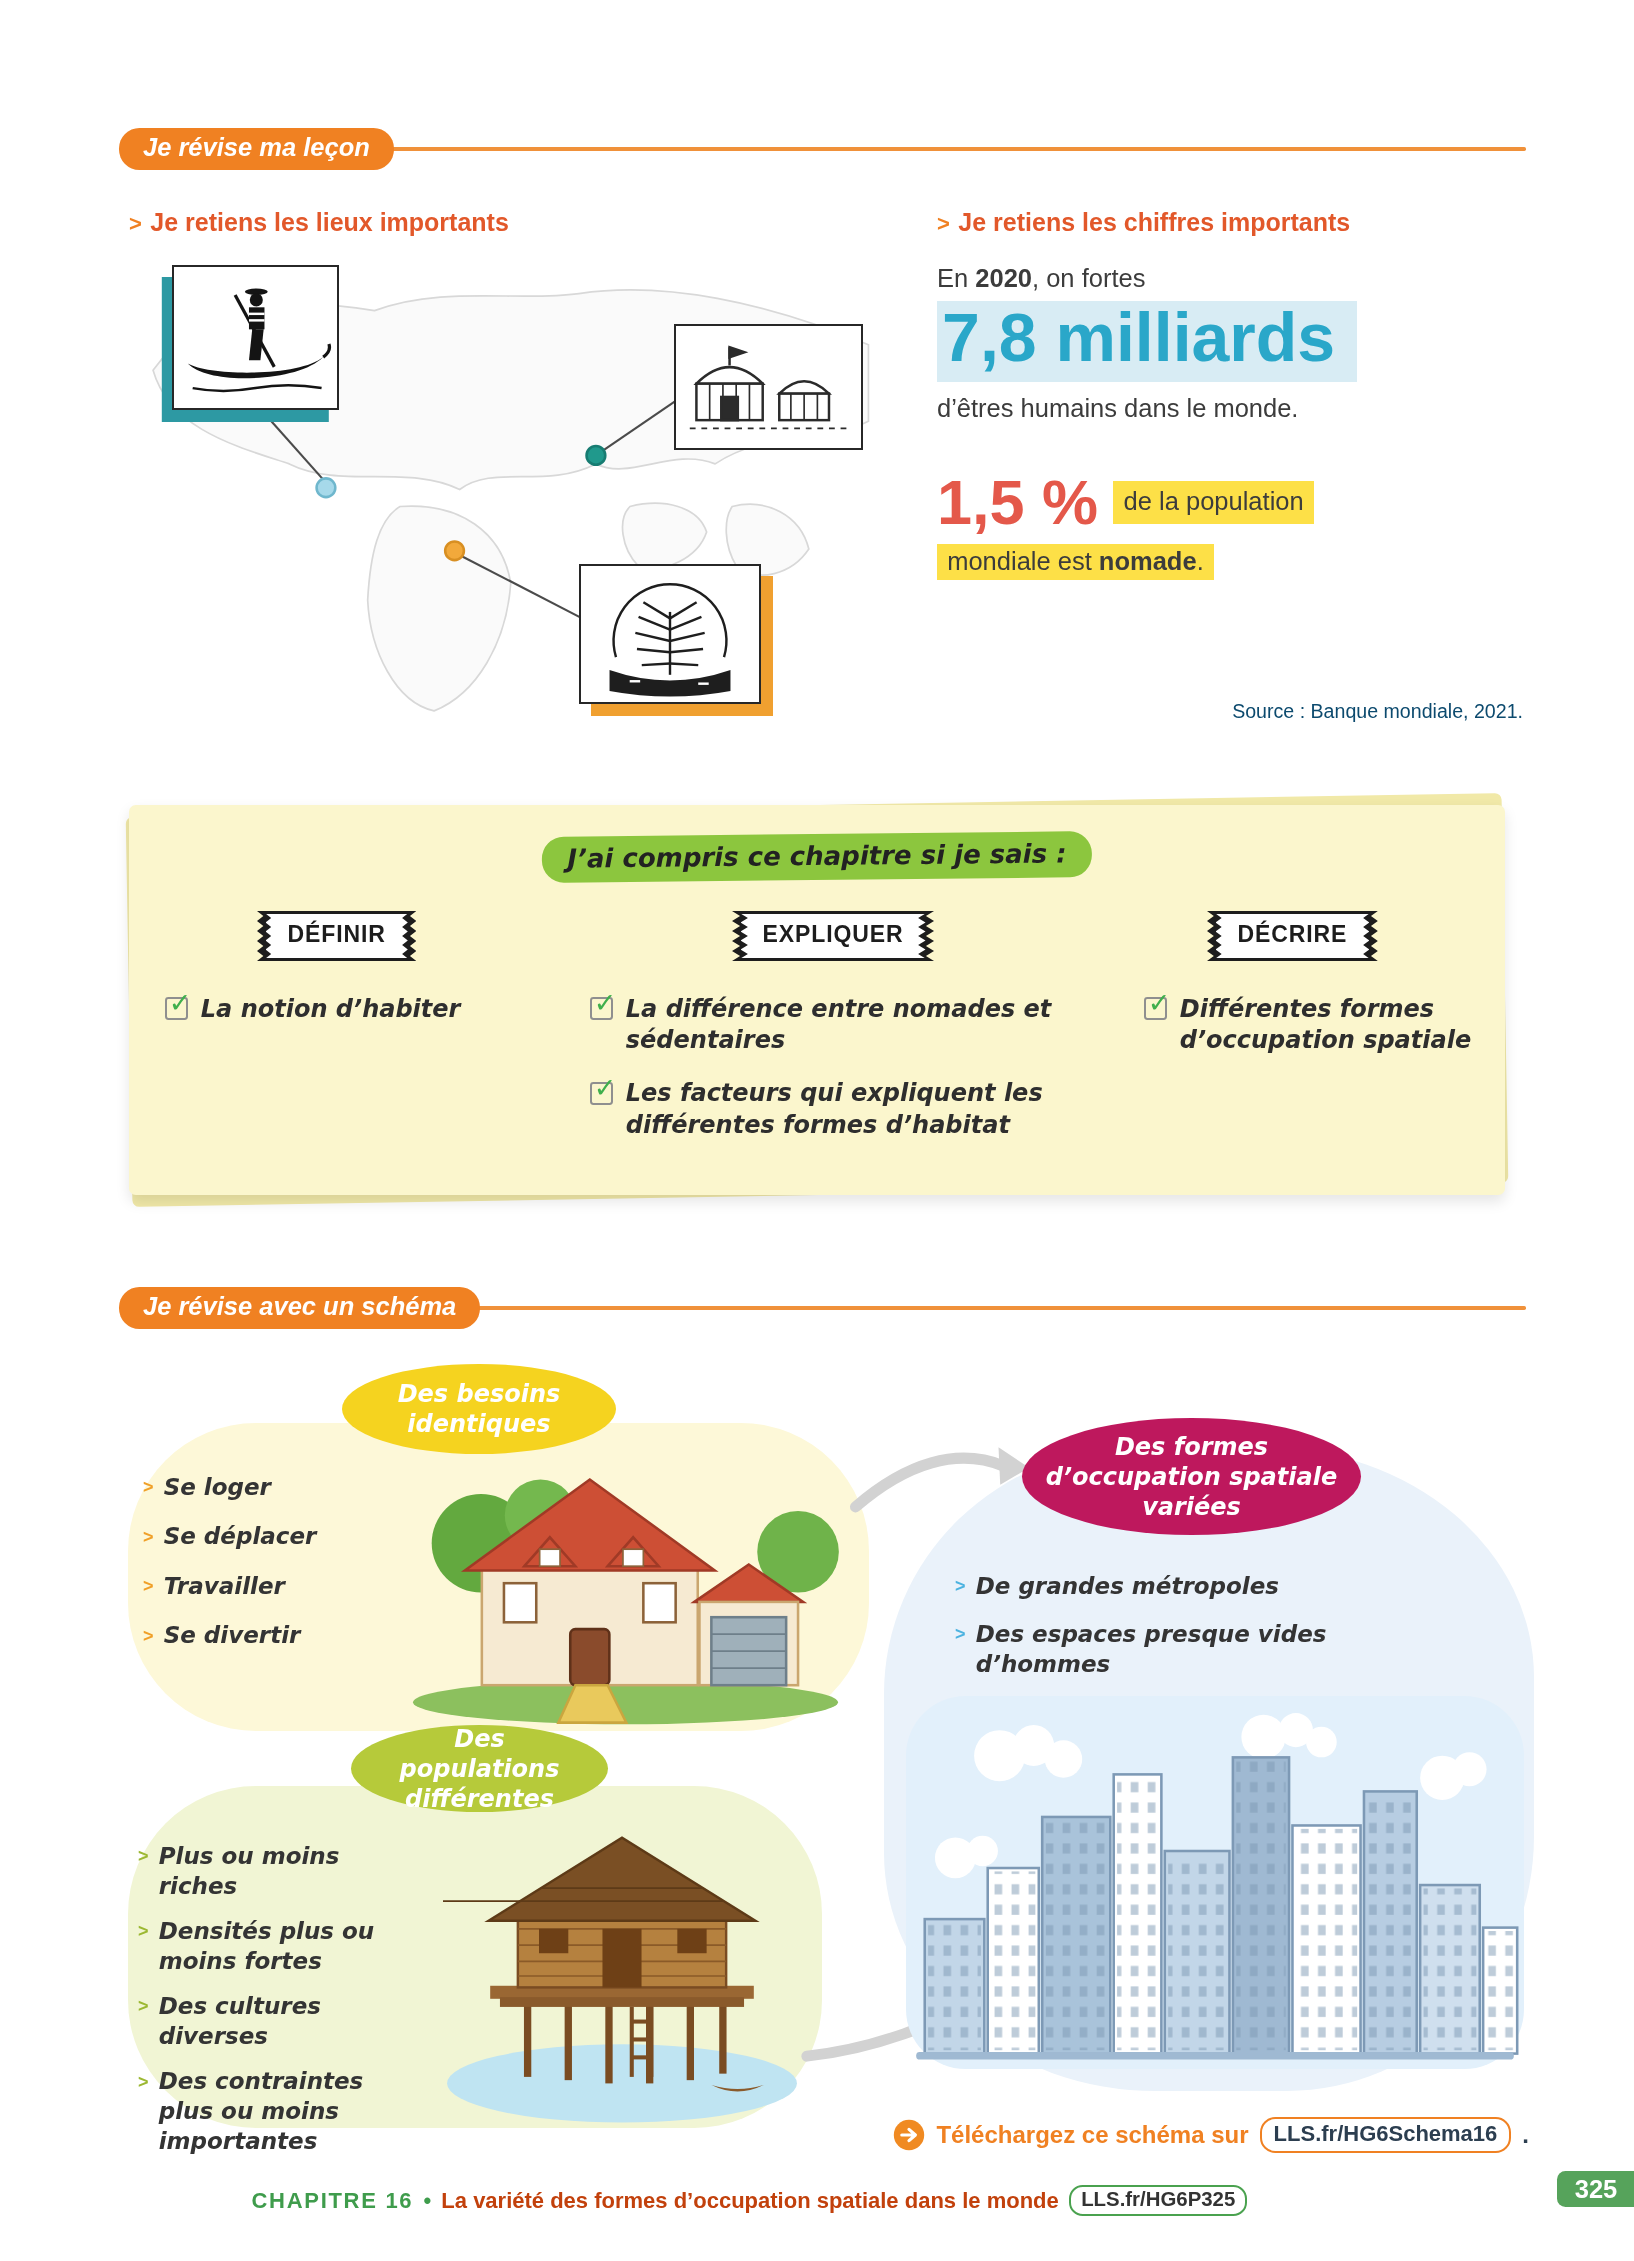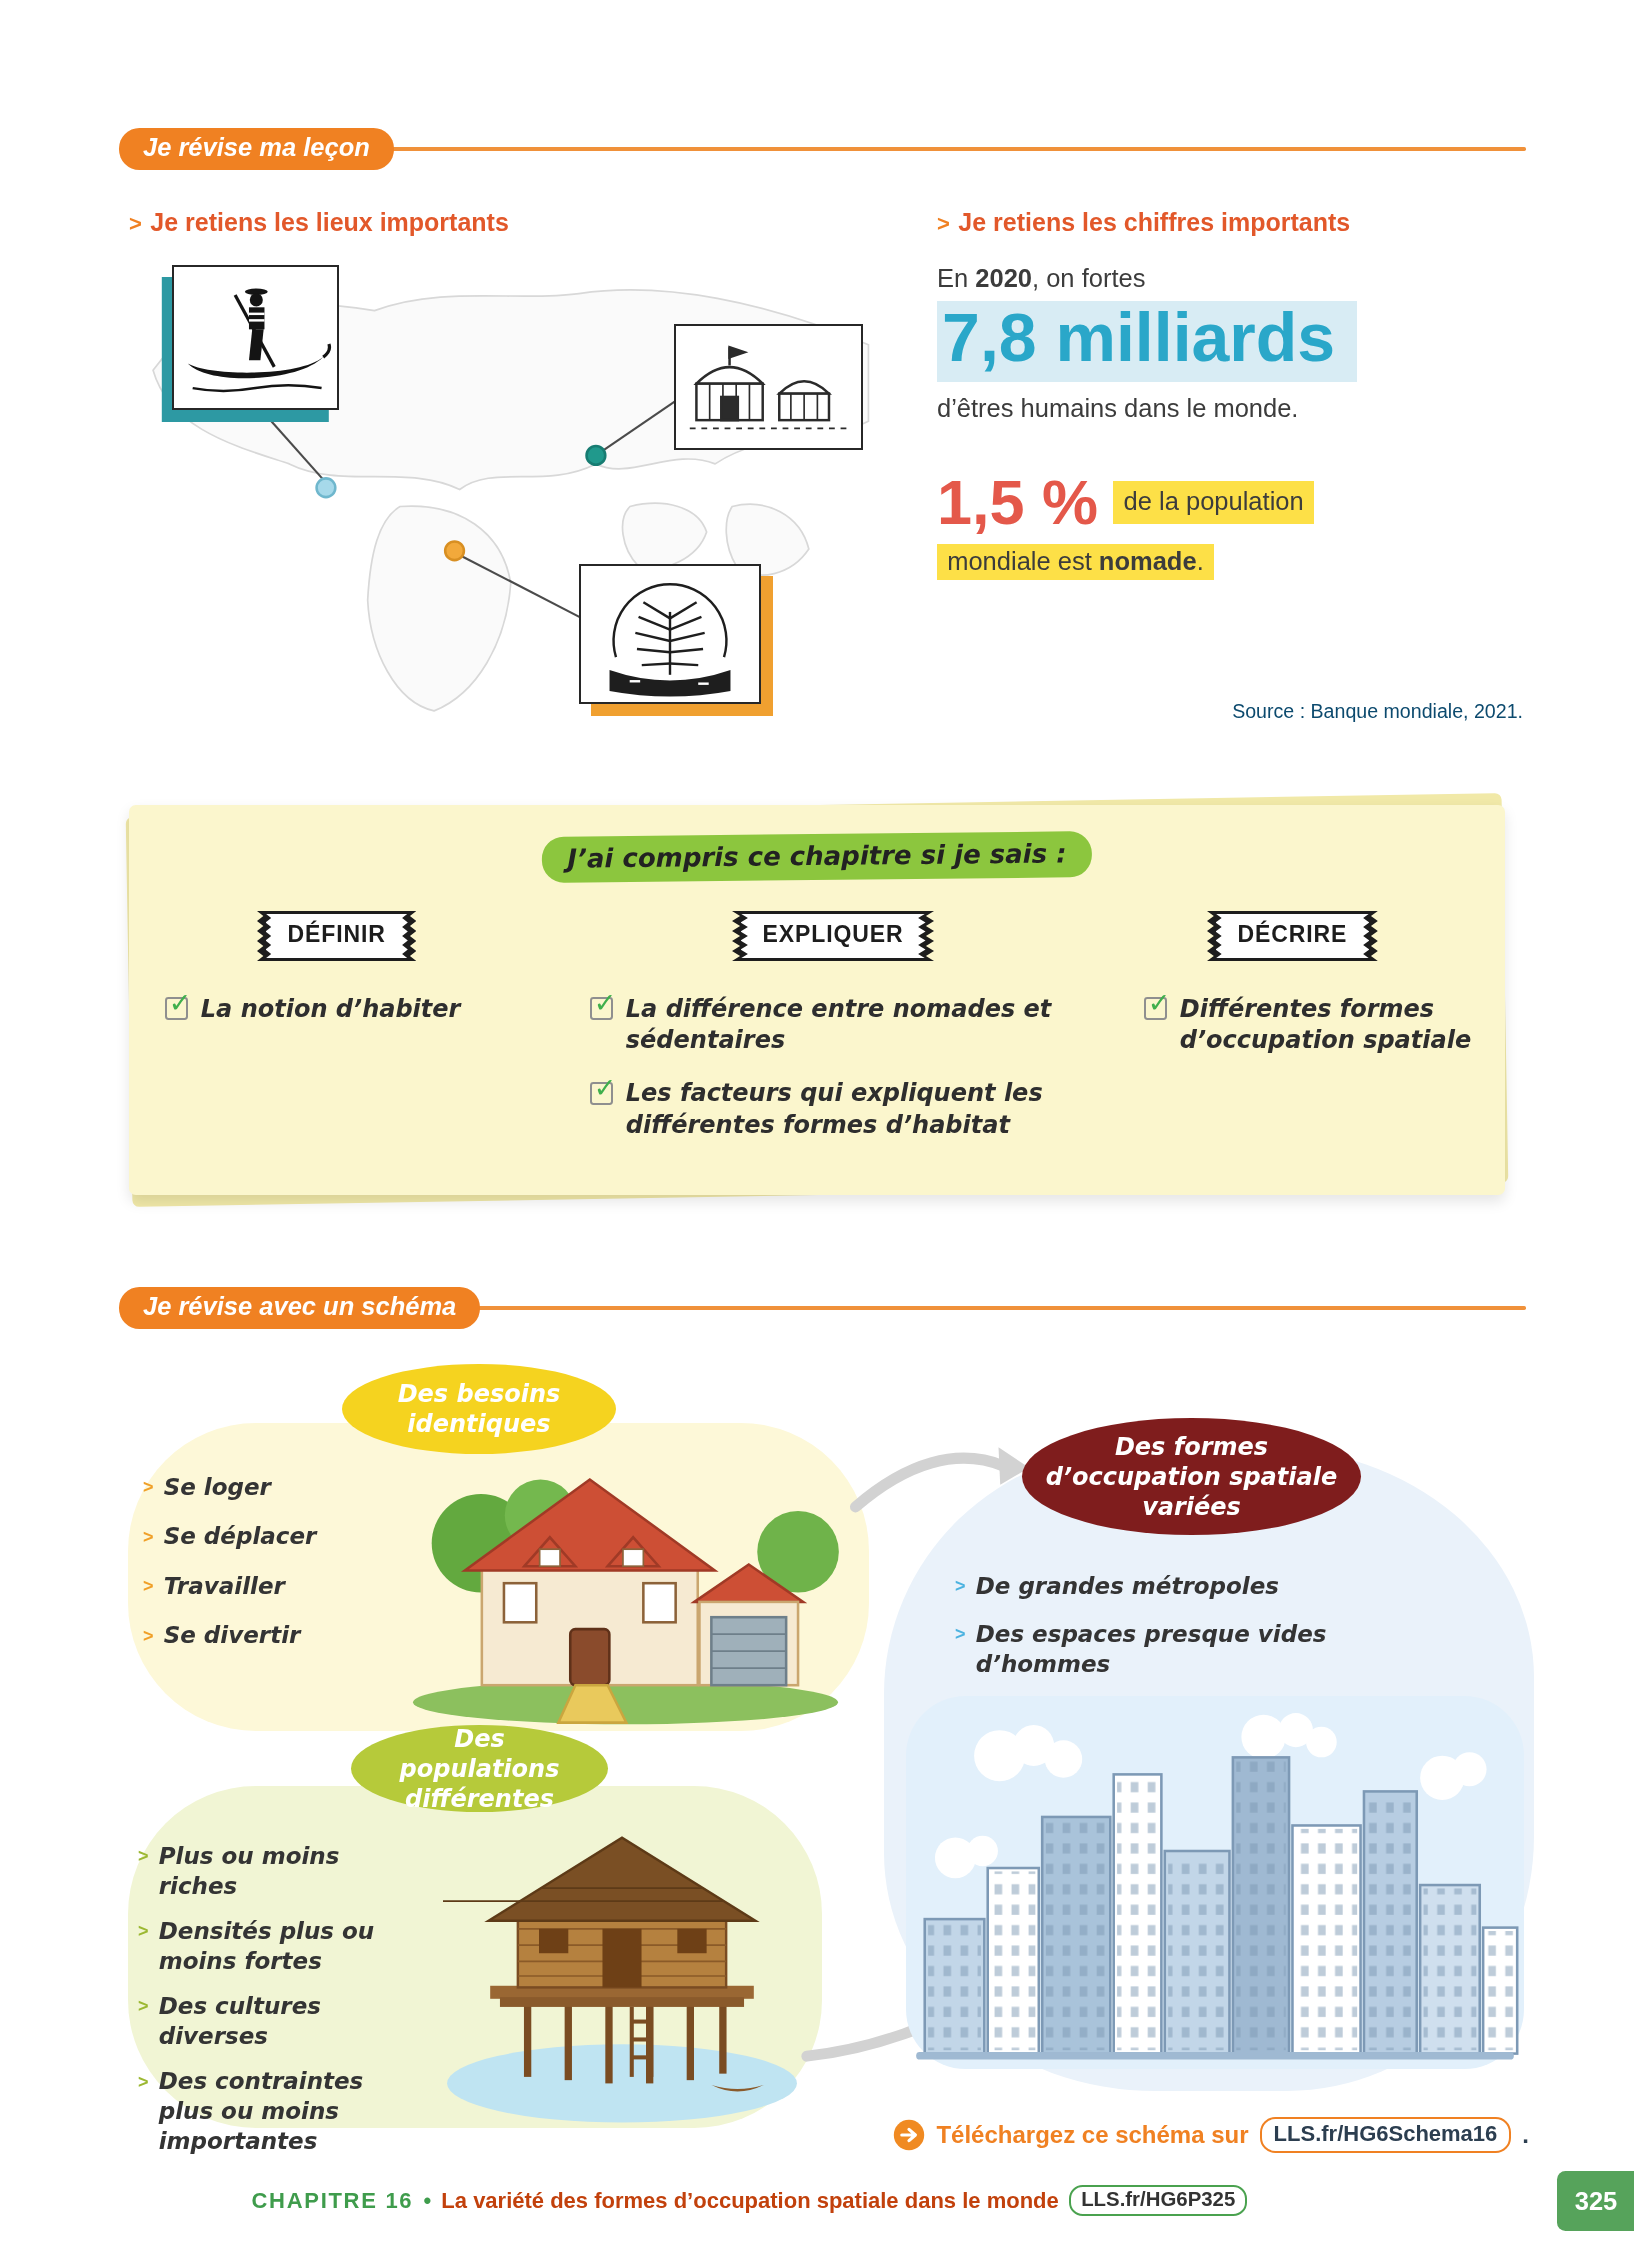--- a/index.html
+++ b/index.html
@@ -67,21 +67,21 @@
   .blob { position:absolute; }
   .blob-yellow { left:128px; top:1423px; width:741px; height:308px; background:#fdf8d8; border-radius:128px; }
   .blob-green  { left:128px; top:1786px; width:694px; height:342px; background:#f1f5d4; border-radius:128px; }
   .blob-blue   { left:884px; top:1447px; width:650px; height:644px; background:#eaf2fa;
                  border-radius:255px 272px 247px 272px / 247px 230px 255px 238px; }
   .ellipse-title { position:absolute; border-radius:50%; display:flex; align-items:center; justify-content:center;
                    text-align:center; color:#fff; font-weight:bold; font-size:24px; line-height:1.25;
                    padding:0 22px; z-index:3;font-style:italic; }
   .et-yellow { left:342px; top:1364px; width:274px; height:90px; background:#f5d31f; }
   .et-green  { left:351px; top:1725px; width:257px; height:87px; background:#b6ca3a; }
-  .et-blue   { left:1022px; top:1418px; width:339px; height:117px; background:#7f1d1d; }
+  .et-blue   { left:1022px; top:1418px; width:339px; height:117px; background:#be185d; }
 
   .schema-list { position:absolute; display:flex; flex-direction:column; z-index:2; }
   .sl-needs { left:143px; top:1473px; width:255px; gap:19.6px; }
   .sl-pop   { left:138px; top:1842px; width:272px; gap:15.3px; }
   .sl-forms { left:955px; top:1572px; width:481px; gap:18px; }
   .s-item { display:flex; gap:10.2px; align-items:flex-start; }
   .s-bullet { font-weight:900; font-style:normal; font-size:18px; margin-top:4.3px; }
   .sl-needs .s-bullet { color:#f0a028; }
   .sl-pop   .s-bullet { color:#9cb832; }
   .sl-forms .s-bullet { color:#4cb3e0; }
@@ -101,21 +101,21 @@
               font-weight:bold; font-size:22px; }
   .dl-period { color:#2c3e50; font-weight:bold; font-size:24px; }
 
   .footer { position:absolute; left:0; right:136px; top:2185px; display:flex; justify-content:center;
             align-items:center; gap:10.2px; font-size:22px; }
   .f-chapter { color:#3f9c4c; font-weight:800; letter-spacing:1.7px; }
   .f-bullet { color:#3f9c4c; font-weight:800; }
   .f-title { color:#c2410c; font-weight:bold; }
   .f-badge { border:2.6px solid #4aa24f; border-radius:13.6px; padding:0.9px 10.2px 3.4px; font-weight:bold;
              color:#333; font-size:20.4px; }
-  .page-tab { position:absolute; right:0; top:2171px; width:78px; height:60px; background:#56a35b;
+  .page-tab { position:absolute; right:0; top:2171px; width:78px; height:36px; background:#56a35b;
               color:#fff; font-weight:bold; font-size:25.5px; display:flex; align-items:center;
               justify-content:center; border-radius:8.5px 0 0 8.5px; }
 </style>
 </head>
 <body>
 
 <div class="page">
 
   <div class="section-head" style="top:128px;">
     <div class="pill">Je révise ma leçon</div>

